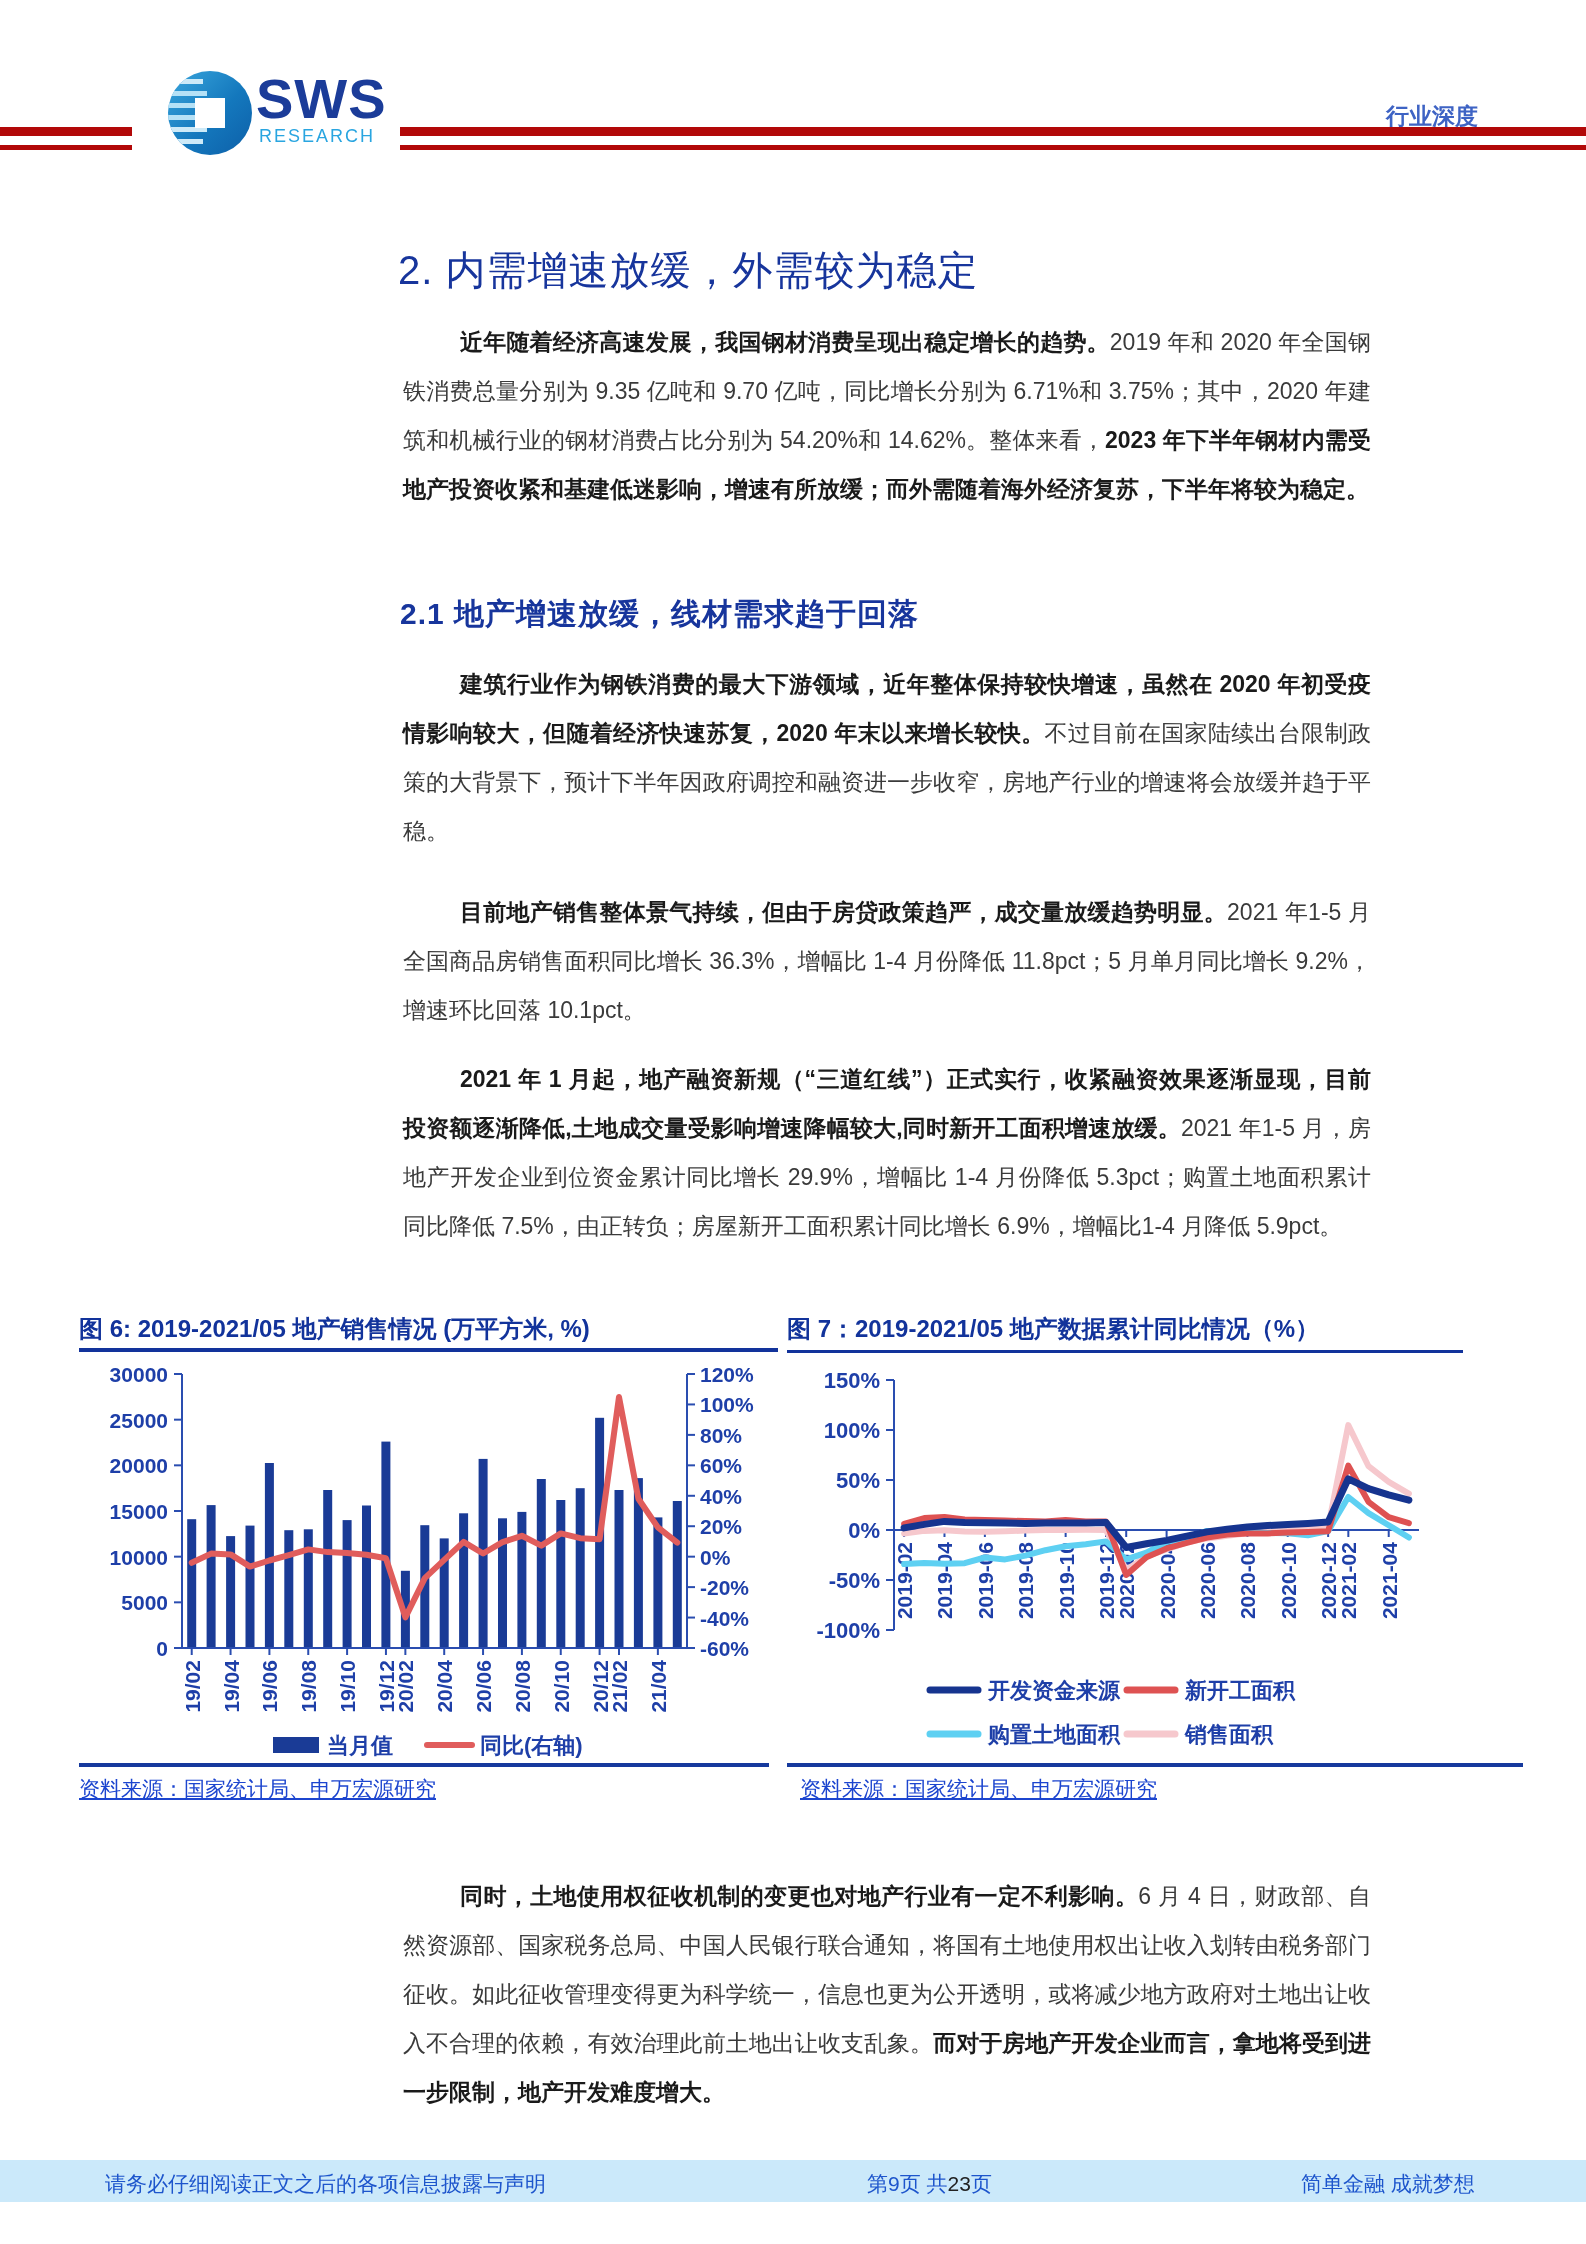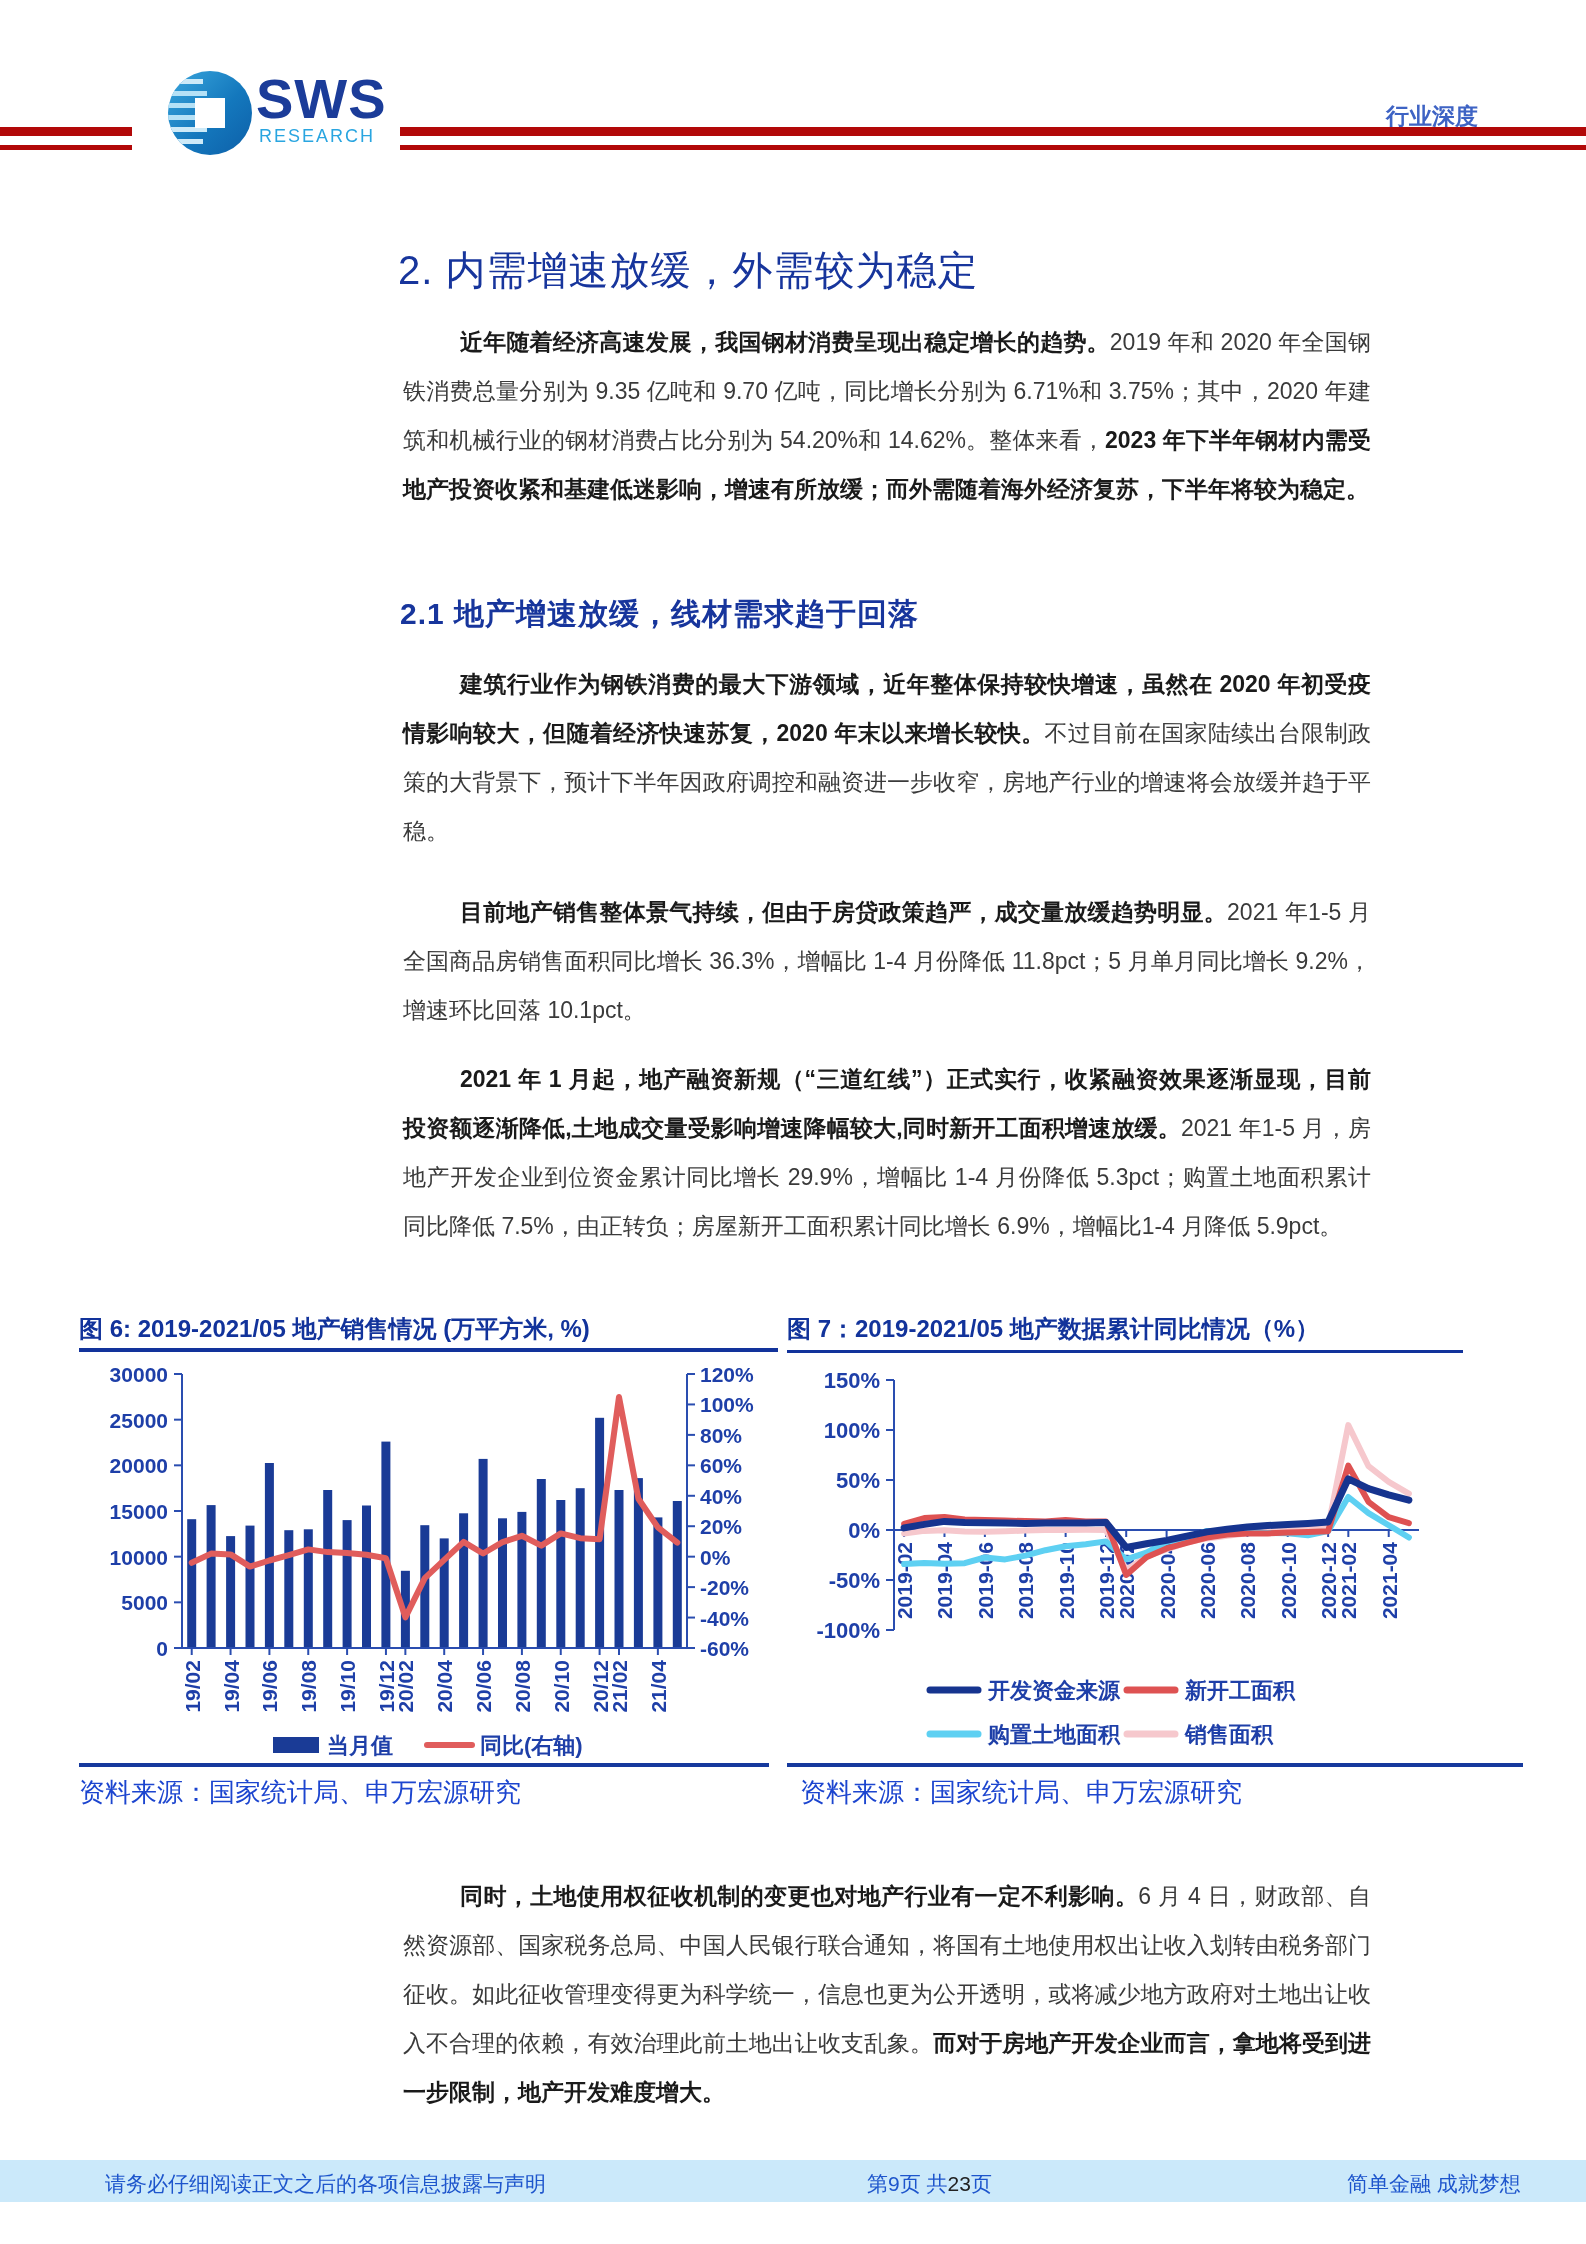--- a/index.html
+++ b/index.html
@@ -10,21 +10,21 @@
   .logo-sws{position:absolute;left:256px;top:66px;font-size:56px;font-weight:800;color:#1b3c99;letter-spacing:1px;}
   .logo-research{position:absolute;left:259px;top:126px;font-size:18px;font-weight:normal;color:#29a5e0;letter-spacing:2px;}
   .h1{position:absolute;left:398px;top:243px;font-size:40px;font-weight:normal;color:#17359c;letter-spacing:1px;}
   .h2{position:absolute;left:400px;top:578px;font-size:30px;font-weight:bold;color:#17359c;letter-spacing:1px;margin-top:16px;}
   .para{position:absolute;left:403px;width:968px;font-size:23px;line-height:49px;color:#3a3a3a;
         text-align:justify;text-indent:57px;}
   .para .seg-b{font-weight:bold;color:#1a1a1a;}
   .ctitle{position:absolute;font-size:24px;font-weight:bold;color:#12339b;white-space:nowrap;}
   .cunder{position:absolute;background:#12339b;}
   .crule{position:absolute;background:#16399d;height:4px;}
-  .source{position:absolute;font-size:26px;color:#1c45cf;white-space:nowrap;}
+  .source{position:absolute;font-size:21px;color:#1c45cf;white-space:nowrap;text-decoration:underline;}
   .chart-svg{position:absolute;}
   .footer-band{position:absolute;left:0;top:2160px;width:1586px;height:42px;background:#cbe9fa;}
   .foot{position:absolute;top:2170px;font-size:21px;color:#1d55cc;white-space:nowrap;}
   .foot .pg-num{color:#222222;}
 </style>
 </head>
 <body>
 
 <div class="page">
 
@@ -230,15 +230,15 @@
   <div class="crule" style="left:79px;top:1763px;width:690px;"></div>
   <div class="crule" style="left:787px;top:1763px;width:736px;"></div>
   <div class="source" style="left:79px;top:1775px;">资料来源：国家统计局、申万宏源研究</div>
   <div class="source" style="left:800px;top:1775px;">资料来源：国家统计局、申万宏源研究</div>
 
   <div class="para" style="top:1872px;"><span class="seg-b">同时，土地使用权征收机制的变更也对地产行业有一定不利影响。</span><span>6 月 4 日，财政部、自然资源部、国家税务总局、中国人民银行联合通知，将国有土地使用权出让收入划转由税务部门征收。如此征收管理变得更为科学统一，信息也更为公开透明，或将减少地方政府对土地出让收入不合理的依赖，有效治理此前土地出让收支乱象。</span><span class="seg-b">而对于房地产开发企业而言，拿地将受到进一步限制，地产开发难度增大。</span></div>
 
   <div class="footer-band"></div>
   <div class="foot" style="left:105px;">请务必仔细阅读正文之后的各项信息披露与声明</div>
   <div class="foot" style="left:867px;"><span>第9页 共</span><span class="pg-num">23</span><span>页</span></div>
-  <div class="foot" style="left:1301px;margin-left:46px;">简单金融 成就梦想</div>
+  <div class="foot" style="left:1301px;">简单金融 成就梦想</div>
 
 </div>
 
 </body></html>

